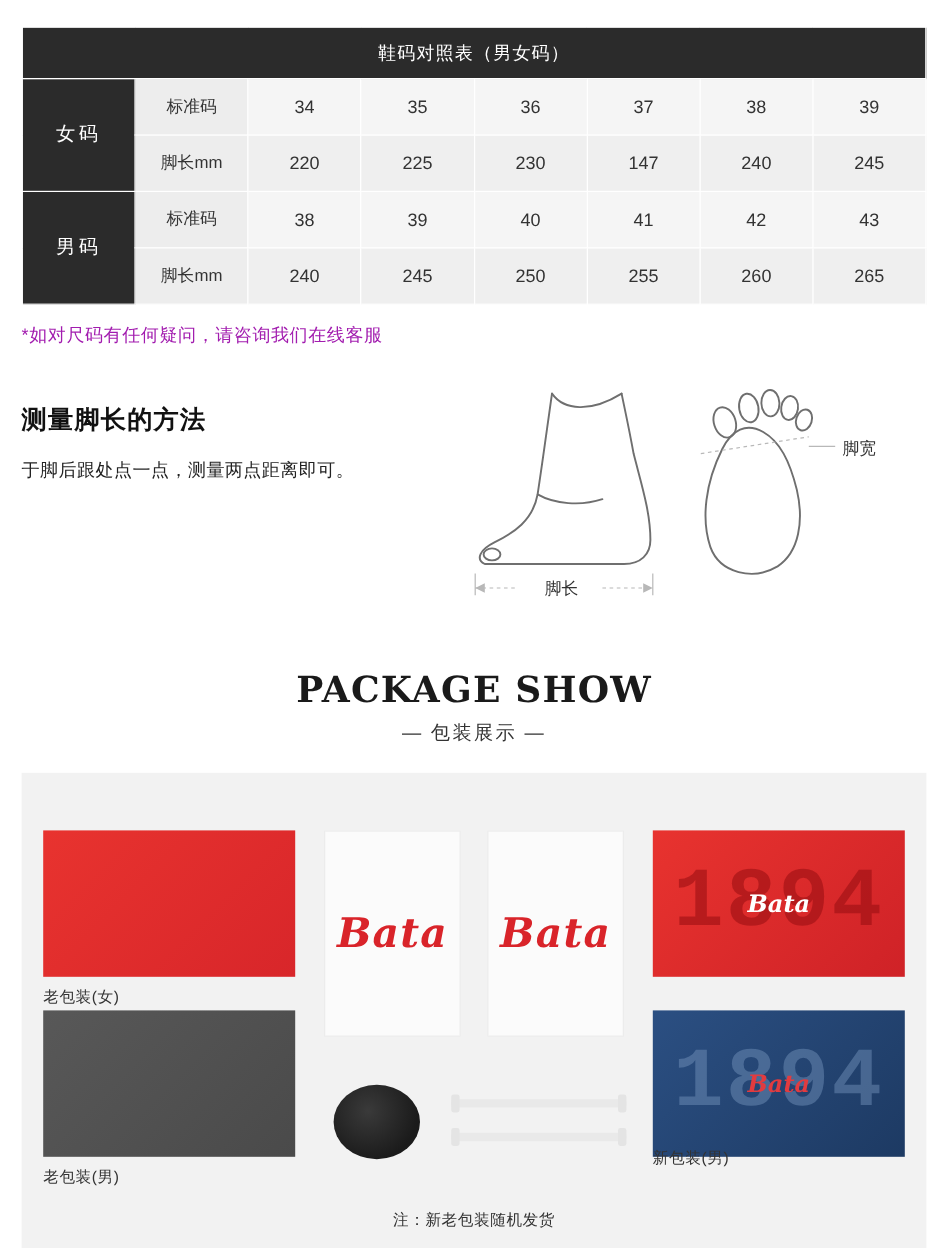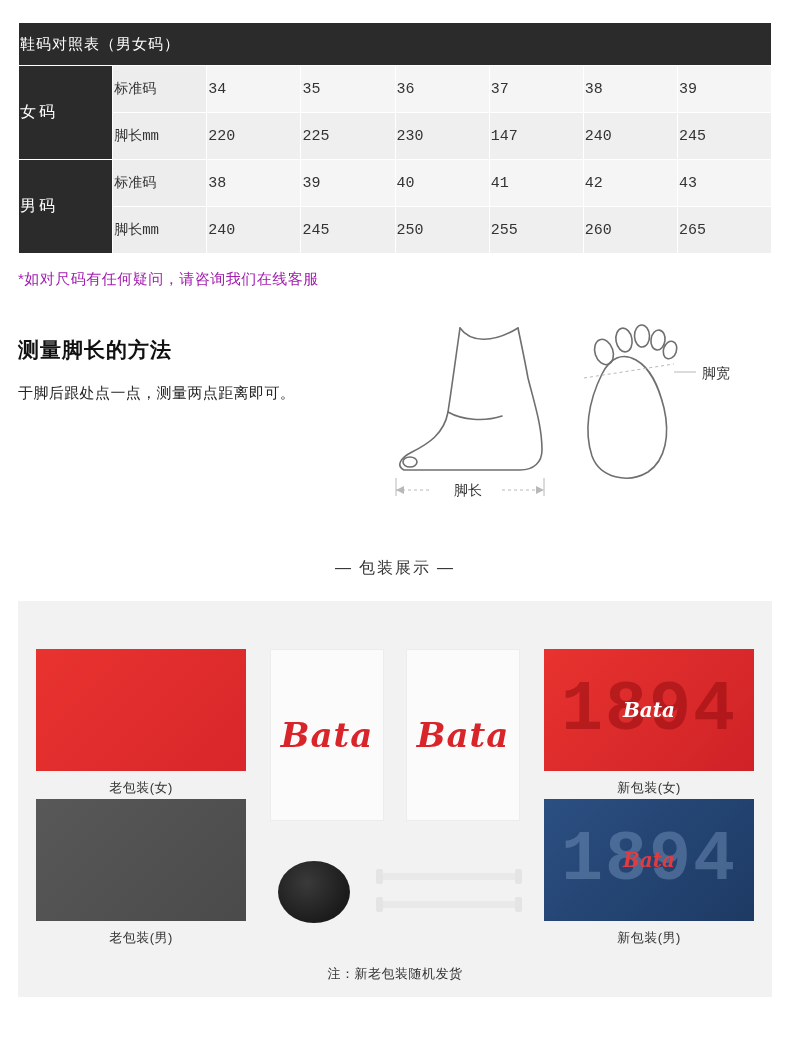--- a/index.html
+++ b/index.html
@@ -23,25 +23,24 @@
 
   
   .size-table {
     margin: 22px 18px 0 18px;
     border-collapse: collapse;
     width: 754px;
     table-layout: fixed;
   }
   .size-table td, .size-table th {
     border: 1px solid #ffffff;
-    text-align: left;
+    text-align: center;
     font-weight: normal;
     font-size: 15px;
     color: #333;
-    font-family: Liberation Mono, monospace;
   }
   .size-table .title-cell {
     background: #2b2b2b;
     color: #ffffff;
     font-size: 15px;
     height: 40px;
     letter-spacing: 1px;
   }
   .size-table .group-cell {
     background: #2b2b2b;
@@ -164,21 +163,21 @@
     font-style: italic;
     font-weight: bold;
     color: #d9242a;
     font-size: 34px;
     letter-spacing: 1px;
   }
   .box-label {
     position: absolute;
     font-size: 13px;
     color: #333;
-    text-align: center;
+    text-align: left;
     letter-spacing: 0.5px;
   }
   .emblem {
     position: relative;
     width: 100%;
     height: 100%;
   }
   .emblem .year {
     position: absolute;
     left: 50%;
@@ -330,20 +329,21 @@
       <g stroke="#b8b8b8" stroke-width="1" fill="none">
         <line x1="234" y1="62" x2="234" y2="62"></line>
         <line x1="232" y1="62" x2="322" y2="48" stroke-dasharray="3 3"></line>
       </g>
       <text x="350" y="62" font-size="14" fill="#333" text-anchor="start" font-family="Liberation Sans, sans-serif">脚宽</text>
       <line x1="322" y1="56" x2="344" y2="56" stroke="#b8b8b8" stroke-width="1"></line>
     </svg>
   </div>
 
   <div class="package-head">
+    <div class="en">PACKAGE SHOW</div>
     <div class="cn">
       <span class="dash">—</span><span>包装展示</span><span class="dash">—</span>
     </div>
   </div>
 
   <div class="package-panel">
 
     <div class="box box-red" style="left:18px; top:48px; width:210px; height:122px;"></div>
     <div class="box-label" style="left:18px; top:178px; width:210px;">老包装(女)</div>
 
@@ -361,26 +361,25 @@
 
     <div class="stick" style="left:358px; top:272px; width:146px;"></div>
     <div class="stick" style="left:358px; top:300px; width:146px;"></div>
 
     <div class="box box-redlogo" style="left:526px; top:48px; width:210px; height:122px;">
       <div class="emblem on-red">
         <span class="year">1894</span>
         <span class="brand">Bata</span>
       </div>
     </div>
-    <div class="box-label" style="left:526px; top:178px; width:210px;">新包装(女)</div>
 
     <div class="box box-navy" style="left:526px; top:198px; width:210px; height:122px;">
       <div class="emblem on-navy">
         <span class="year">1894</span>
         <span class="brand">Bata</span>
       </div>
     </div>
-    <div class="box-label" style="left:526px; top:328px; width:210px;">新包装(男)</div>
+    <div class="box-label" style="left:526px; top:312px; width:210px;">新包装(男)</div>
 
     <div class="footnote">注：新老包装随机发货</div>
   </div>
 
 </div>
 
 </body></html>

